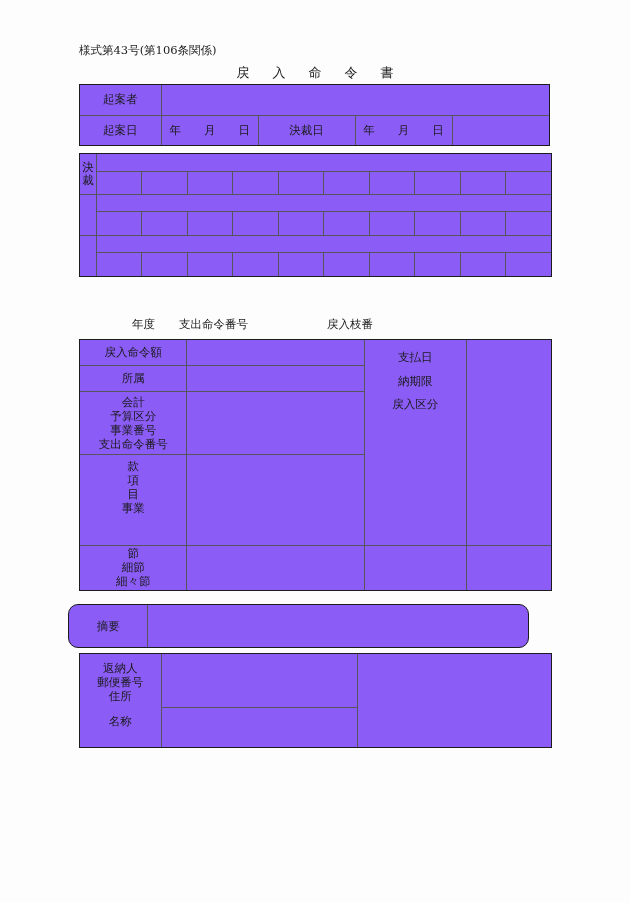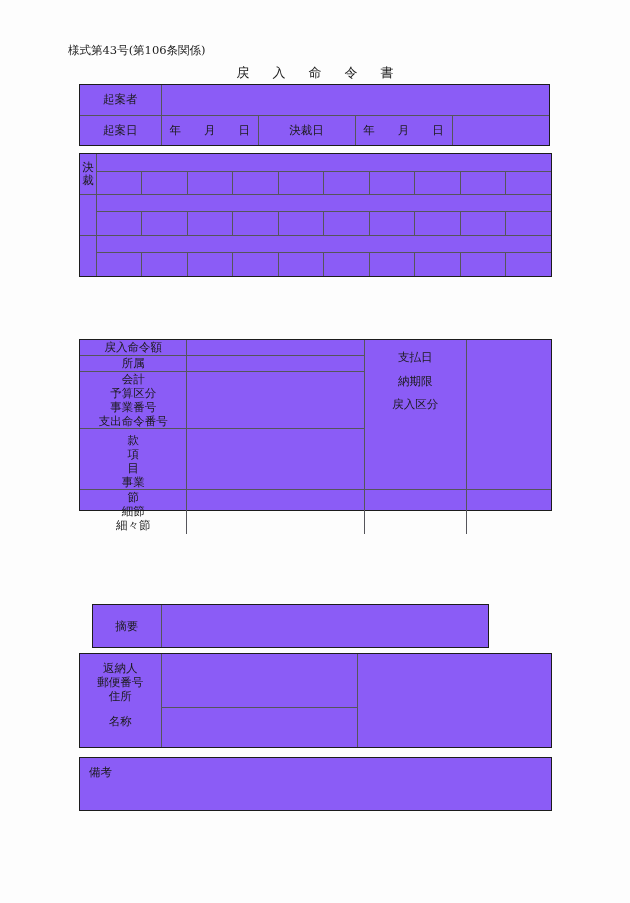--- a/index.html
+++ b/index.html
@@ -20,21 +20,21 @@
     position: absolute;
     inset: 0;
     background: #fdfdfd;
   }
 
   
   .abs { position: absolute; box-sizing: border-box; }
 
   
   .form-no {
-    left: 68px; top: 43px;
+    left: 79px; top: 43px;
     font-size: 11.5px;
     letter-spacing: 0px;
     white-space: nowrap;
   }
   .doc-title {
     left: 0; top: 64px;
     width: 630px;
     text-align: center;
     font-size: 13px;
     letter-spacing: 5px;
@@ -89,25 +89,25 @@
   .cap-row {
     left: 79px; top: 317px;
     width: 473px;
     height: 16px;
     font-size: 11.5px;
     white-space: nowrap;
   }
   .cap-item { position: absolute; top: 0; }
 
   
-  #t-middle { left: 79px; top: 339px; width: 473px; height: 172px; }
+  #t-middle { left: 79px; top: 339px; width: 473px; height: 252px; }
   #t-middle td { font-size: 11.5px; }
 
   
-  #t-summary { left: 92px; top: 604px; width: 397px; height: 44px; }
+  #t-summary { left: 68px; top: 604px; width: 461px; height: 44px; border-radius: 10px; }
 
   
   #t-payer { left: 79px; top: 653px; width: 473px; height: 95px; }
 
   
   #t-remarks { left: 79px; top: 757px; width: 473px; height: 54px; }
   .remarks-text {
     position: absolute;
     left: 9px; top: 7px;
     font-size: 11.5px;
@@ -191,20 +191,25 @@
         <td class="b-b0"></td>
         <td class="b-b0"></td>
         <td class="b-b0"></td>
         <td class="b-b0"></td>
         <td class="b-r0 b-b0"></td>
       </tr>
     </tbody>
       </table>
   </div>
 
+  <div class="abs cap-row">
+    <span class="cap-item" style="left:53px;">年度</span>
+    <span class="cap-item" style="left:100px;">支出命令番号</span>
+    <span class="cap-item" style="left:248px;">戻入枝番</span>
+  </div>
 
   <div class="abs frame" id="t-middle">
     <table class="tbl">
 
       <tbody>
           <tr style="height:10.4%;">
         <td style="width:22.6%;" class="b-l0 b-t0">戻入命令額</td>
         <td style="width:37.4%;" class="b-t0"></td>
         <td rowspan="4" style="width:21.5%; vertical-align:top;" class="b-t0">
           <div style="padding-top:6px; line-height:2.05;">
@@ -288,17 +293,14 @@
         <td style="width:41.6%;" class="b-t0"></td>
         <td rowspan="2" class="b-r0 b-t0 b-b0"></td>
       </tr>
       <tr style="height:43%;">
         <td class="b-b0"></td>
       </tr>
     </tbody>
       </table>
   </div>
 
-  <div class="abs frame" id="t-remarks">
-    <span class="remarks-text">備考</span>
-  </div>
 
 </div>
 
 </body></html>

